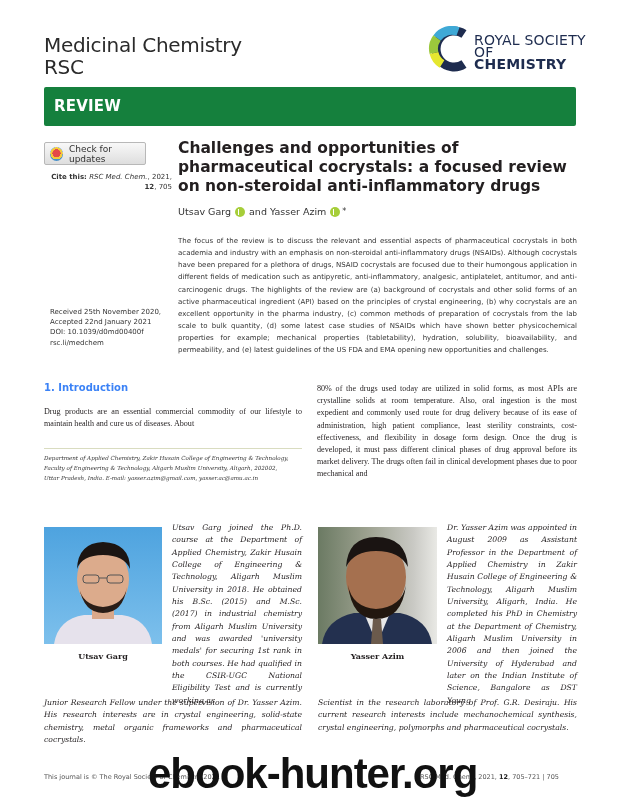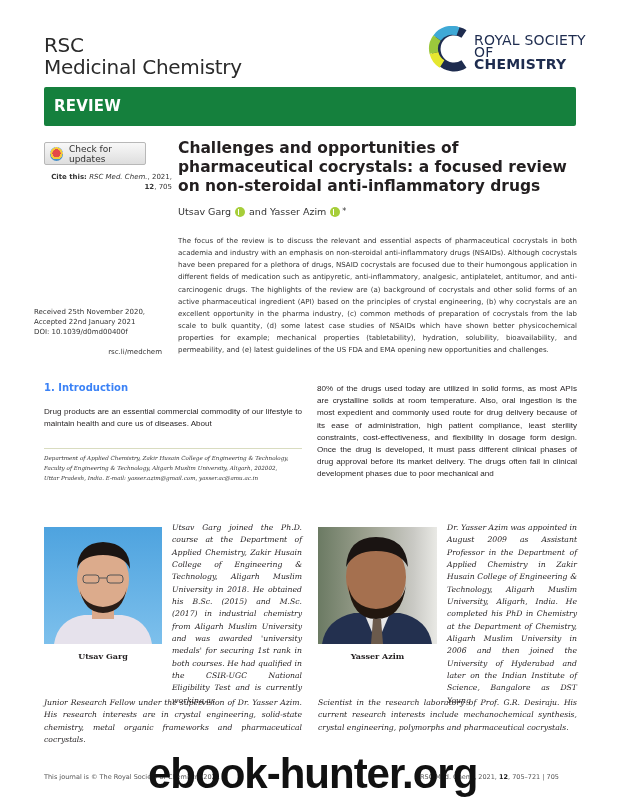--- a/index.html
+++ b/index.html
@@ -16,34 +16,34 @@
   .review-bar span { position: absolute; left: 10px; top: 10px; color: #ffffff; font-size: 15px; font-weight: bold; letter-spacing: 0.2px; }
 
   .check-btn { position: absolute; left: 44px; top: 142px; width: 102px; height: 23px; border: 1px solid #b8b8b8; border-radius: 2px; background: linear-gradient(#f8f8f8, #dedede); display: flex; align-items: center; }
   .check-btn .ico { width: 14px; height: 14px; margin-left: 5px; border-radius: 50%; background: radial-gradient(circle at 50% 45%, #e54848 0 40%, #f3c93c 41% 60%, #4a90c8 61%); }
   .check-btn .lbl { margin-left: 6px; font-size: 9px; color: #333; }
 
   .cite { position: absolute; left: 44px; top: 172px; width: 128px; font-size: 7px; line-height: 10px; color: #333; text-align: right; }
   .cite b { font-weight: bold; }
   .cite i { font-style: italic; }
 
-  .side-meta { position: absolute; left: 34px; top: 307px; width: 128px; font-size: 7px; line-height: 10px; color: #333; }
+  .side-meta { position: absolute; left: 50px; top: 307px; width: 128px; font-size: 7px; line-height: 10px; color: #333; }
   .side-meta .doi { }
-  .side-meta .link { margin-top: 10px; text-align: right; }
+  .side-meta .link { margin-top: 1px; }
 
   .article-title { position: absolute; left: 178px; top: 139px; width: 405px; font-size: 15.5px; line-height: 19px; font-weight: bold; color: #231f20; }
   .authors { position: absolute; left: 178px; top: 206px; font-size: 9.5px; color: #333; display: flex; align-items: center; }
   .orcid { display: inline-block; width: 10px; height: 10px; border-radius: 50%; background: #a6ce39; margin: 0 4px; position: relative; }
   .orcid::after { content: ""; position: absolute; left: 3px; top: 2px; width: 4px; height: 6px; border-left: 1px solid #fff; }
   .star { font-size: 8px; margin-left: -2px; vertical-align: super; }
 
   .abstract { position: absolute; left: 178px; top: 235px; width: 399px; font-size: 7px; line-height: 12.15px; text-align: justify; color: #333; }
 
   .sec-head { position: absolute; left: 44px; top: 382px; font-size: 10px; color: #3b82f6; }
-  .col-text { position: absolute; font-family: Liberation Sans, sans-serif; font-size: 8.1px; line-height: 12.2px; text-align: justify; color: #231f20; }
+  .col-text { position: absolute; font-family: Liberation Serif, serif; font-size: 8.1px; line-height: 12.2px; text-align: justify; color: #231f20; }
   .intro-left { left: 44px; top: 406px; width: 258px; }
   .intro-right { left: 317px; top: 383px; width: 260px; }
 
   .affil-rule { position: absolute; left: 44px; top: 448px; width: 258px; height: 1px; background: #d9dcc0; }
   .affil { position: absolute; left: 44px; top: 453px; width: 250px; font-family: "DejaVu Serif", serif; font-style: italic; font-size: 5.6px; line-height: 10.2px; color: #333; }
 
   .photo { position: absolute; overflow: hidden; }
   .photo-1 { left: 44px; top: 527px; width: 118px; height: 117px; background: linear-gradient(#4ea3df, #7dc0ec); }
   .photo-2 { left: 318px; top: 527px; width: 119px; height: 117px; background: linear-gradient(90deg, #6b7a63, #9ba08e 40%, #c9c9c4 80%, #e9e9e5); }
 
@@ -59,22 +59,22 @@
 
   .footer-left { position: absolute; left: 44px; top: 773px; font-size: 6.5px; color: #555; }
   .footer-right { position: absolute; left: 420px; top: 773px; font-size: 6.5px; color: #555; }
   .footer-right b { color: #222; }
   .watermark { position: absolute; left: 148px; top: 750px; font-size: 42px; font-weight: bold; color: #111; letter-spacing: -1px; font-family: Liberation Sans, sans-serif; }
 </style>
 </head>
 <body>
 
 <div class="journal-title">
+  <div>Medicinal Chemistry</div>
   <div>RSC</div>
-  <div>Medicinal Chemistry</div>
 </div>
 
 <div class="logo">
   <svg width="44" height="46" viewBox="0 0 44 46">
     <path d="M36 8 A18 18 0 1 0 36 38" fill="none" stroke="#1e2c4f" stroke-width="9"></path>
     <path d="M30 5.5 A18 18 0 0 0 9 12" fill="none" stroke="#3fa9d6" stroke-width="9"></path>
     <path d="M9 12 A18 18 0 0 0 6 27" fill="none" stroke="#9bc83c" stroke-width="9"></path>
     <path d="M6 27 A18 18 0 0 0 14 38" fill="none" stroke="#e5e72f" stroke-width="9"></path>
   </svg>
   <div class="logo-text">

